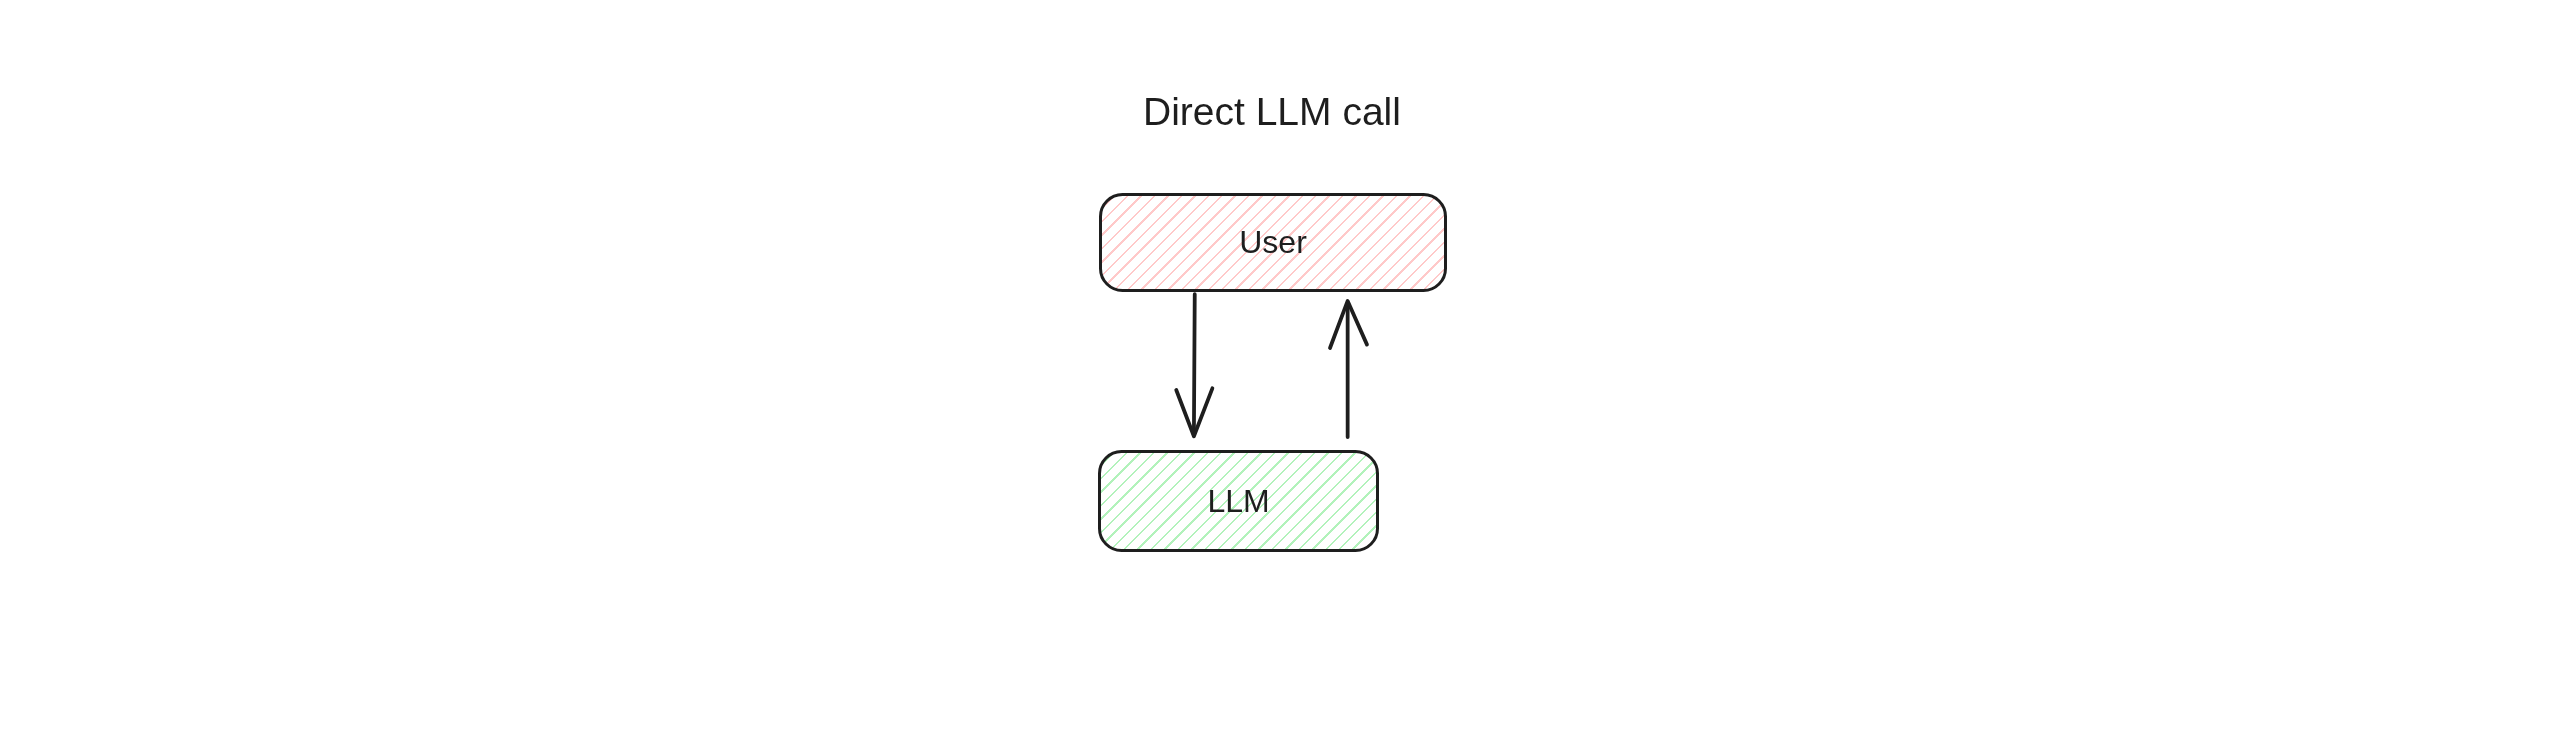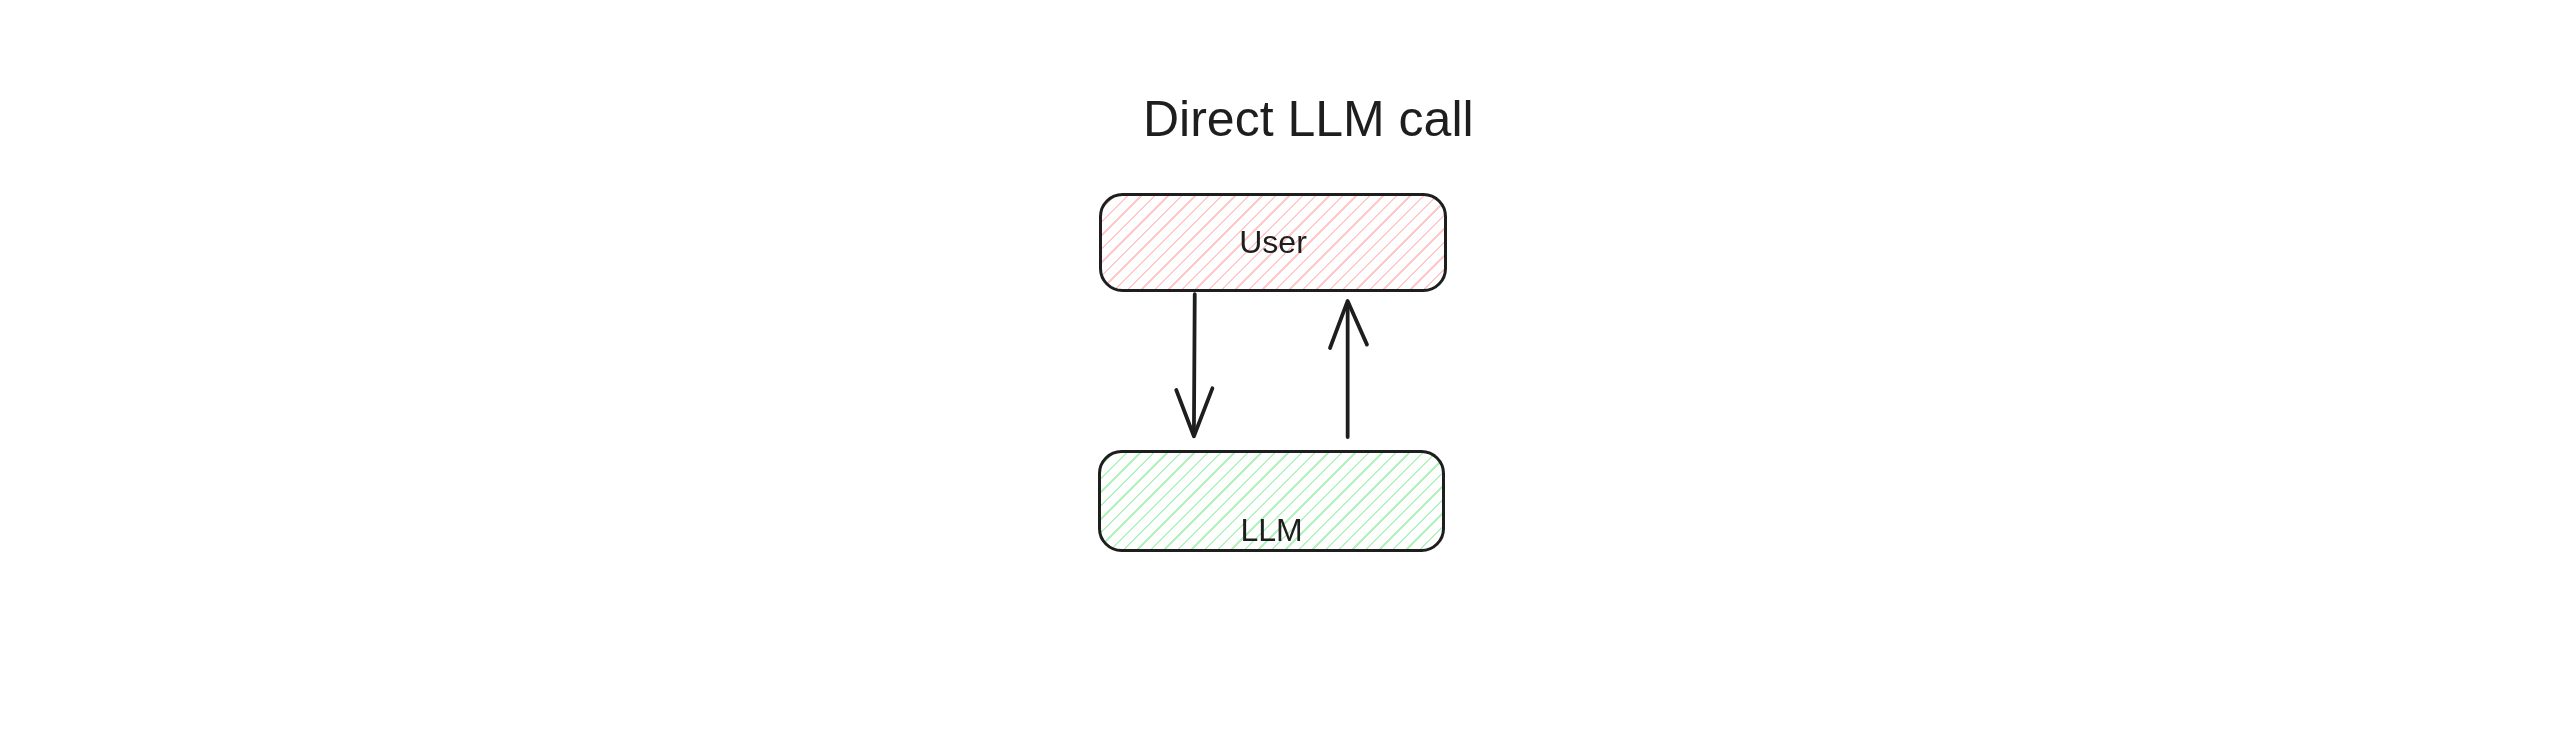--- a/index.html
+++ b/index.html
@@ -18,21 +18,21 @@
     position: relative;
     width: 2576px;
     height: 738px;
     background: var(--background);
     overflow: hidden;
   }
   .diagram-title {
     position: absolute;
     left: 1143px;
     top: 89px;
-    font-size: 50px;
+    font-size: 39px;
     line-height: 1.2;
     color: var(--text);
     white-space: nowrap;
   }
   .node {
     position: absolute;
     border: 3.4px solid var(--stroke);
     border-radius: 23.5px;
     display: flex;
     align-items: center;
@@ -52,30 +52,29 @@
       135deg,
       rgba(255,255,255,0) 0px,
       rgba(255,255,255,0) 7.8px,
       var(--red-hatch) 7.8px,
       var(--red-hatch) 9.5px
     );
   }
   .node-llm {
     left: 1098px;
     top: 450px;
-    width: 347px;
+    width: 281px;
     height: 102px;
     background: repeating-linear-gradient(
       135deg,
       rgba(255,255,255,0) 0px,
       rgba(255,255,255,0) 7.8px,
       var(--green-hatch) 7.8px,
       var(--green-hatch) 9.5px
     );
-    align-items: flex-end;
   }
   .arrows-layer {
     position: absolute;
     left: 0;
     top: 0;
     width: 2576px;
     height: 738px;
     pointer-events: none;
     color: var(--stroke);
   }

